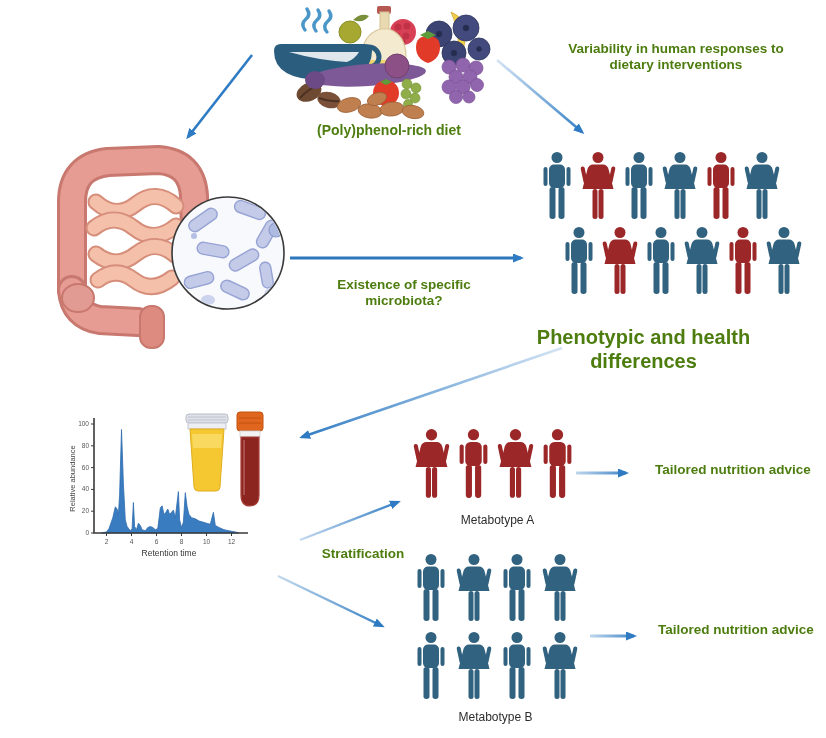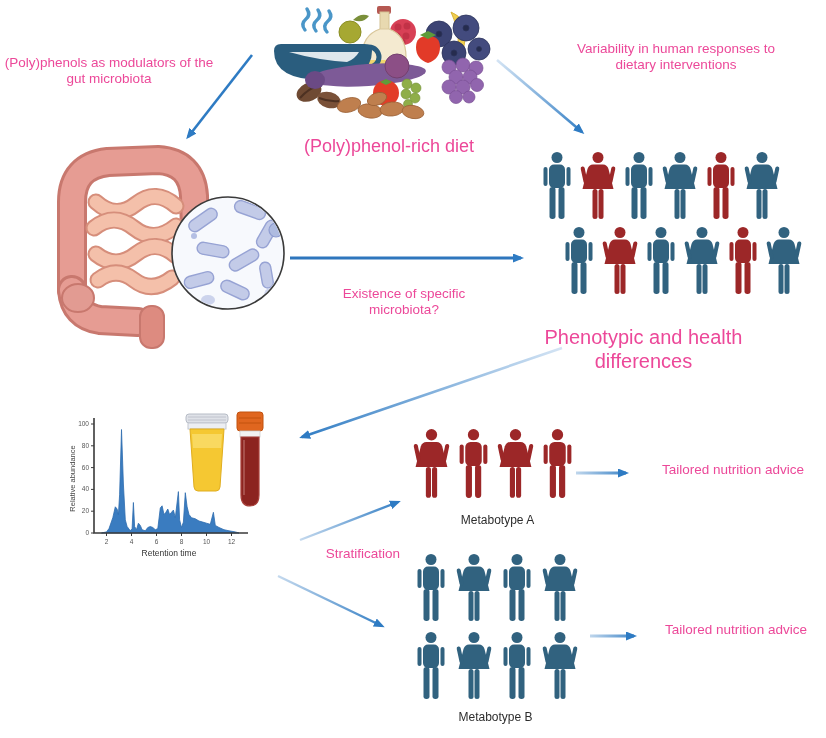--- a/index.html
+++ b/index.html
@@ -1,21 +1,21 @@
 <!DOCTYPE html>
 <html><head>
 <meta charset="utf-8">
 <style>
   html,body{margin:0;padding:0;background:#ffffff;}
   .canvas{
     position:relative;width:826px;height:738px;background:#ffffff;
     font-family:"Liberation Sans", sans-serif;color:#1b1b1b;overflow:hidden;
   }
   .abs{position:absolute;}
-  .lbl{position:absolute;text-align:center;font-weight:normal;font-size:13.5px;line-height:1.18;color:#ec4899;}
+  .lbl{position:absolute;text-align:center;font-weight:bold;font-size:13.5px;line-height:1.18;color:#4d7c0f;}
   .lbl-reg{position:absolute;text-align:center;font-weight:normal;font-size:12px;color:#2d2d2d;}
   .person-group{position:absolute;display:flex;flex-direction:column;}
   .person-row{display:flex;align-items:flex-end;}
   .person-row svg{display:block;}
   svg{overflow:visible;}
 </style>
 </head>
 <body>
 
 <div class="canvas">
@@ -74,24 +74,23 @@
     <line x1="252" y1="55" x2="188" y2="137" stroke="#2e7bc3" stroke-width="2.6" marker-end="url(#ah)"></line>
     <line x1="497" y1="60" x2="582" y2="132" stroke="url(#gradB)" stroke-width="2.6" marker-end="url(#ah)"></line>
     <line x1="290" y1="258" x2="521" y2="258" stroke="#2e76bd" stroke-width="2.8" marker-end="url(#ah)"></line>
     <line x1="562" y1="348" x2="302" y2="437" stroke="url(#gradC)" stroke-width="2.6" marker-end="url(#ah)"></line>
     <line x1="300" y1="540" x2="398" y2="502" stroke="url(#gradD)" stroke-width="2.4" marker-end="url(#ah)"></line>
     <line x1="278" y1="576" x2="382" y2="626" stroke="url(#gradE)" stroke-width="2.4" marker-end="url(#ah)"></line>
     <line x1="576" y1="473" x2="626" y2="473" stroke="url(#gradF)" stroke-width="3" marker-end="url(#ah)"></line>
     <line x1="590" y1="636" x2="634" y2="636" stroke="url(#gradG)" stroke-width="3" marker-end="url(#ah)"></line>
   </svg>
 
-  <div class="lbl" style="left:3px;top:55px;width:212px;">(Poly)phenols as modulators of the gut microbiota</div>
-  <div class="lbl" style="left:289px;top:136px;width:200px;font-size:18px;">(Poly)phenol-rich diet</div>
+  <div class="lbl" style="left:289px;top:122px;width:200px;font-size:14px;">(Poly)phenol-rich diet</div>
   <div class="lbl" style="left:556px;top:41px;width:240px;">Variability in human responses to dietary interventions</div>
-  <div class="lbl" style="left:322px;top:286px;width:164px;text-align:center;">Existence of specific microbiota?</div>
+  <div class="lbl" style="left:322px;top:277px;width:164px;text-align:center;">Existence of specific microbiota?</div>
   <div class="lbl" style="left:516px;top:326px;width:255px;font-size:20px;">Phenotypic and health differences</div>
   <div class="lbl" style="left:302px;top:546px;width:122px;">Stratification</div>
   <div class="lbl-reg" style="left:430px;top:513px;width:135px;">Metabotype A</div>
   <div class="lbl" style="left:640px;top:462px;width:186px;">Tailored nutrition advice</div>
   <div class="lbl-reg" style="left:428px;top:710px;width:135px;">Metabotype B</div>
   <div class="lbl" style="left:643px;top:622px;width:186px;">Tailored nutrition advice</div>
 
   <svg class="abs" style="left:253px;top:4px" width="240" height="118" viewBox="0 0 240 118">
 
     <path d="M198,8 q16,6 14,28 q-1,14 -12,20 q8,-16 4,-30 q-3,-12 -6,-18 z" fill="#f0cf4e" stroke="#d8b33a" stroke-width="1"></path>

